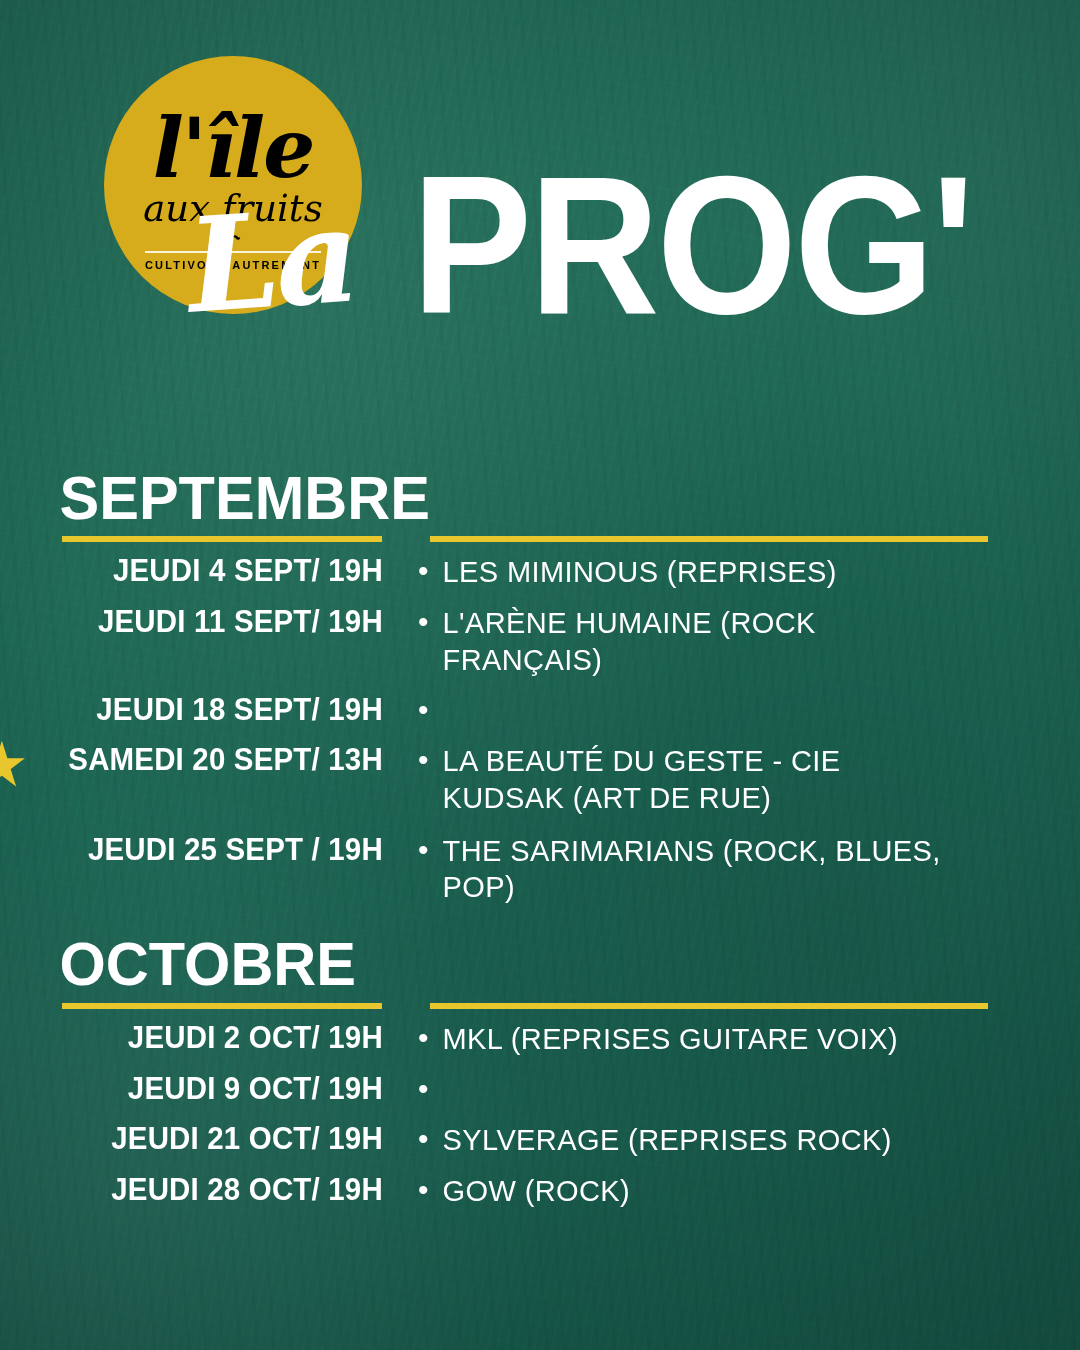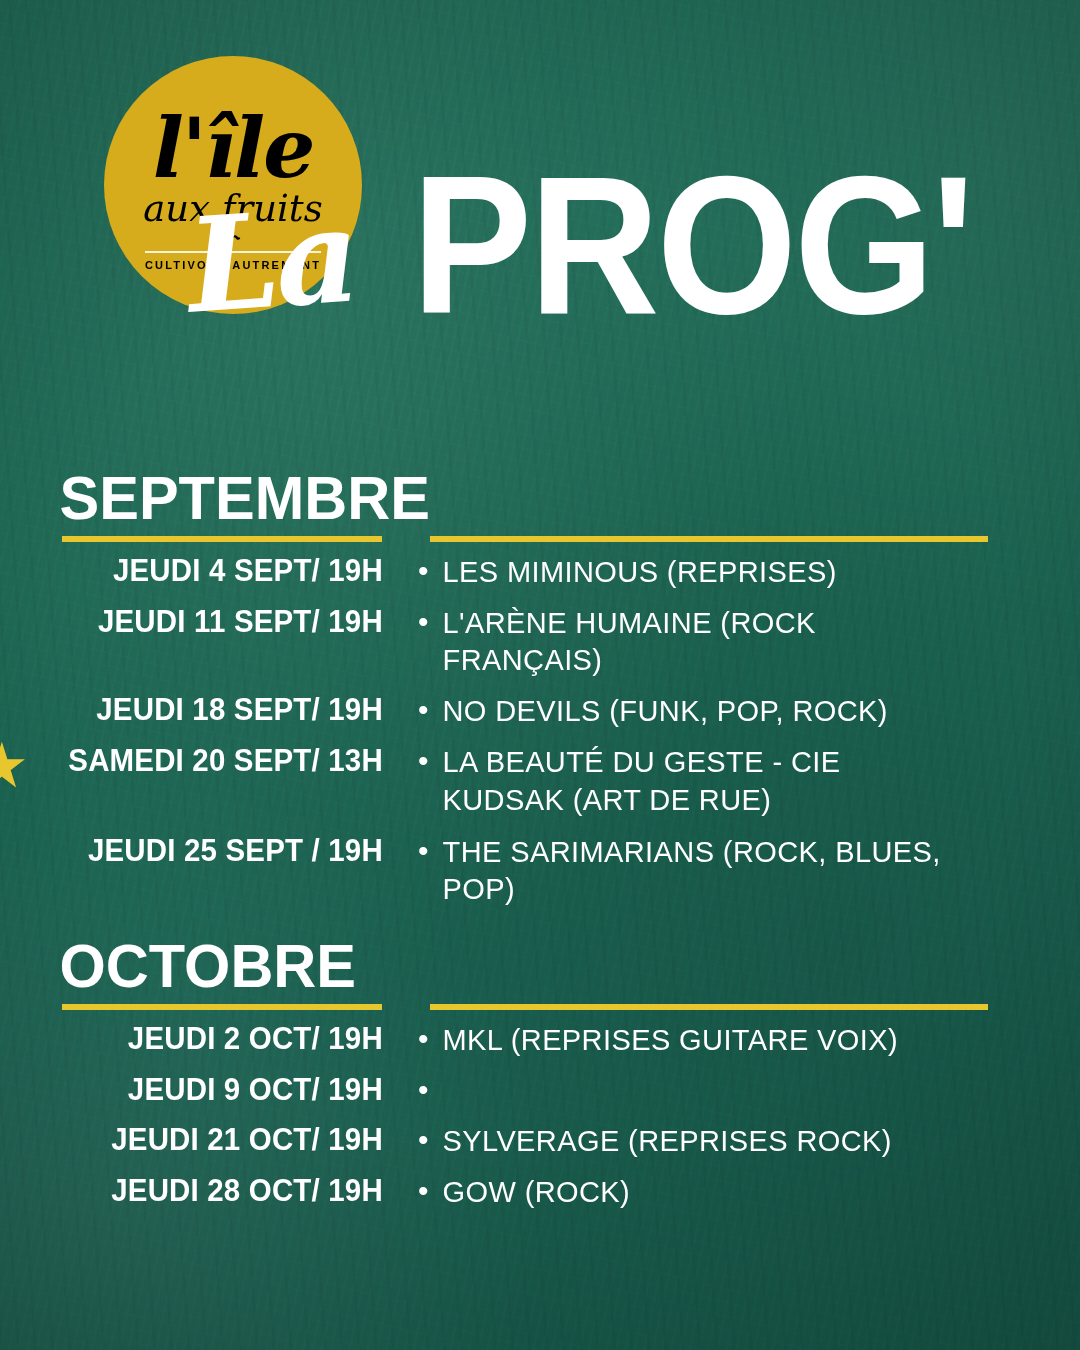--- a/index.html
+++ b/index.html
@@ -259,21 +259,20 @@
 
         <div class="row">
           <div class="when">JEUDI 11 SEPT/ 19H</div>
           <div class="bullet">•</div>
           <div class="what">L'ARÈNE HUMAINE (ROCK FRANÇAIS)</div>
         </div>
 
         <div class="row">
           <div class="when">JEUDI 18 SEPT/ 19H</div>
           <div class="bullet">•</div>
-          <div class="what">NO DEVILS (FUNK, POP, ROCK)</div>
         </div>
 
         <div class="row">
           <div class="when">
             <span class="star">★</span>
             <span>SAMEDI 20 SEPT/ 13H</span>
           </div>
           <div class="bullet">•</div>
           <div class="what two-line">LA BEAUTÉ DU GESTE - CIE KUDSAK (ART DE RUE)</div>
         </div>

